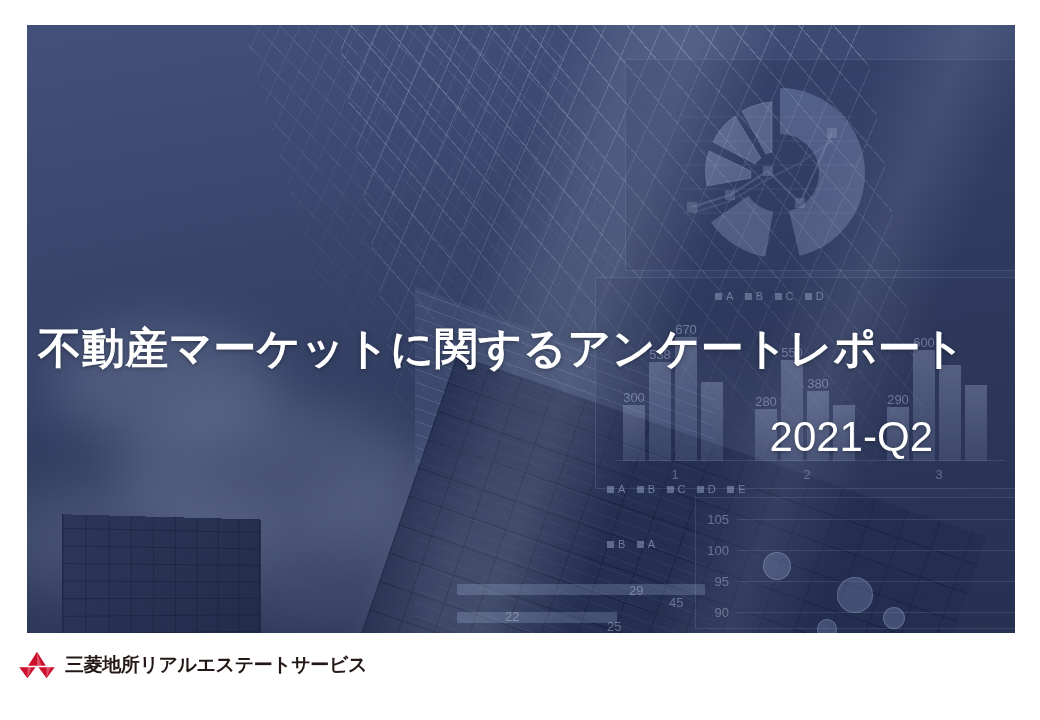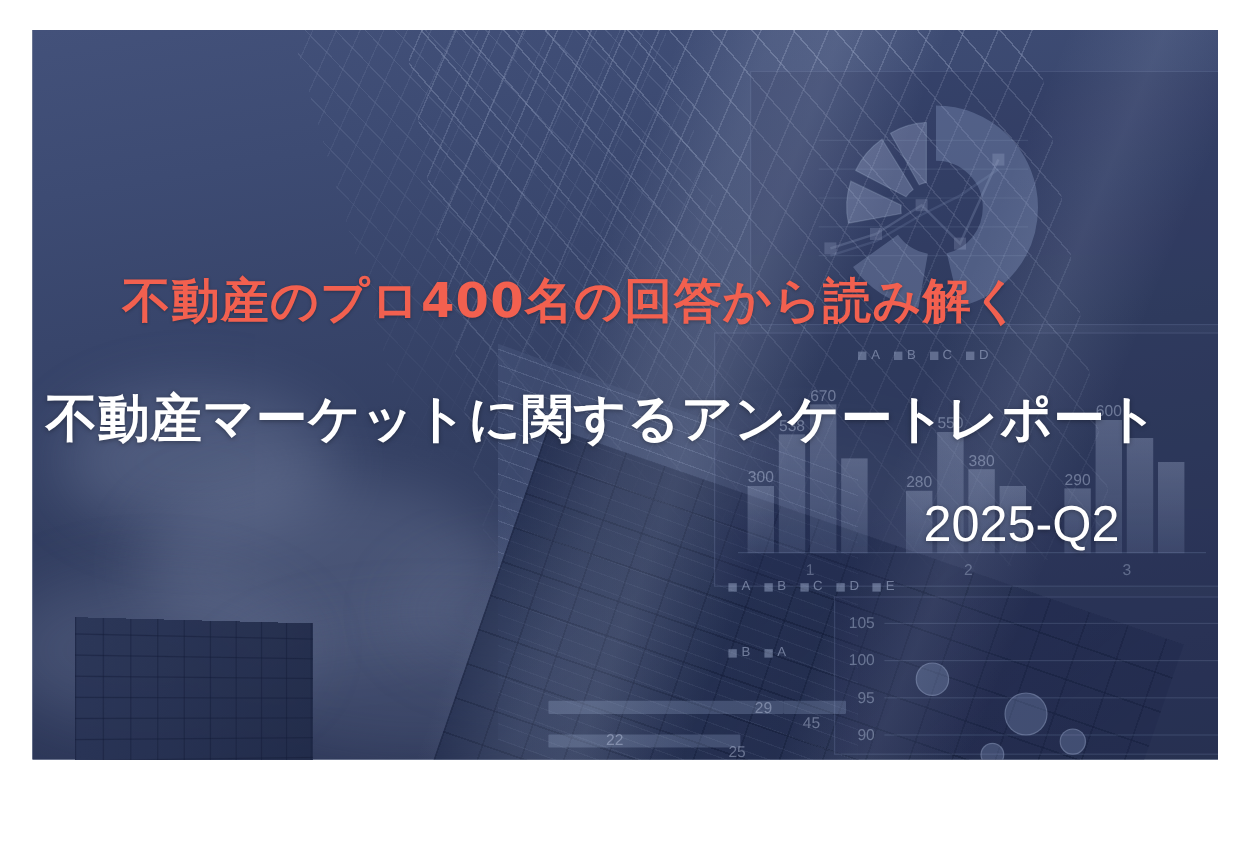--- a/index.html
+++ b/index.html
@@ -503,19 +503,33 @@
           <rect x="145" y="25" width="10" height="10"></rect>
         </g>
       </svg>
     </div>
 
     <div class="sweep"></div>
     <div class="sweep2"></div>
   </div>
 
   <div class="titles">
-    <div class="title-1">不動産のプロ400名の回答から読み解く</div>
     <div class="title-2">不動産マーケットに関するアンケートレポート</div>
-    <div class="title-3">2025-Q2</div>
+    <div class="title-3">2021-Q2</div>
   </div>
 
+  <div class="footer">
+    <svg class="logo-mark" viewBox="0 0 100 76" aria-hidden="true">
+      <g fill="#CE0E2D">
+        <path d="M50 2 L74 40 L50 40 L26 40 Z"></path>
+        <path d="M24 44 L46 44 L24 74 L2 44 Z"></path>
+        <path d="M54 44 L76 44 L98 44 L76 74 Z"></path>
+      </g>
+      <g fill="#ffffff" opacity=".28">
+        <path d="M50 2 L62 40 L50 40 Z"></path>
+        <path d="M24 44 L35 44 L24 74 Z"></path>
+        <path d="M76 44 L87 44 L76 74 Z"></path>
+      </g>
+    </svg>
+    <span class="logo-text">三菱地所リアルエステートサービス</span>
+  </div>
 
 </div>
 
 </body></html>

